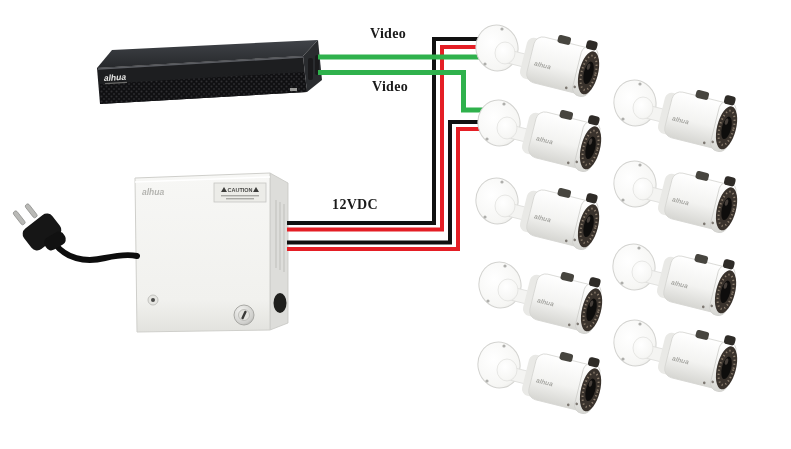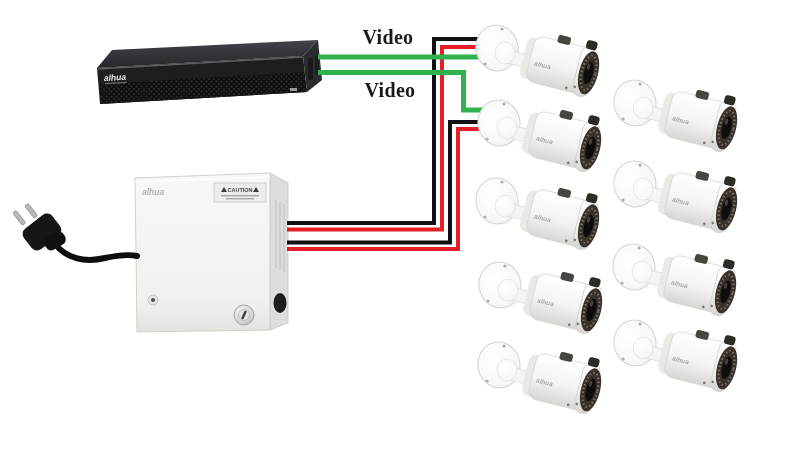--- a/index.html
+++ b/index.html
@@ -2,21 +2,21 @@
 <html><head>
 <meta charset="utf-8">
 <style>
   html,body{margin:0;padding:0;background:#ffffff;}
   .canvas{
     position:relative;width:791px;height:449px;background:#ffffff;overflow:hidden;
     font-family:"Liberation Serif", serif;
   }
   .wire-label{
     position:absolute;width:100px;text-align:center;
-    font-weight:700;font-size:20px;color:#1a1a1a;letter-spacing:.3px;
+    font-weight:700;font-size:14px;color:#1a1a1a;letter-spacing:.3px;
   }
   svg{position:absolute;left:0;top:0;}
 </style>
 </head>
 <body>
 
 <div class="canvas">
 
 <svg width="791" height="449" viewBox="0 0 791 449">
   <defs>
@@ -142,13 +142,14 @@
     <use href="#cam-sym" x="477" y="329"></use>
     <use href="#cam-sym" x="613" y="67"></use>
     <use href="#cam-sym" x="613" y="148"></use>
     <use href="#cam-sym" x="612" y="231"></use>
     <use href="#cam-sym" x="613" y="307"></use>
   </g>
 </svg>
 
   <div class="wire-label" style="left:338px;top:26px;">Video</div>
   <div class="wire-label" style="left:340px;top:79px;">Video</div>
+  <div class="wire-label" style="left:305px;top:197px;width:100px;">12VDC</div>
 </div>
 
 </body></html>

